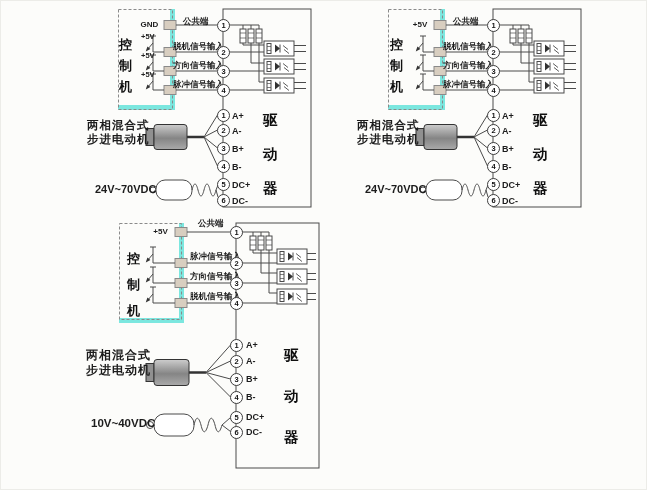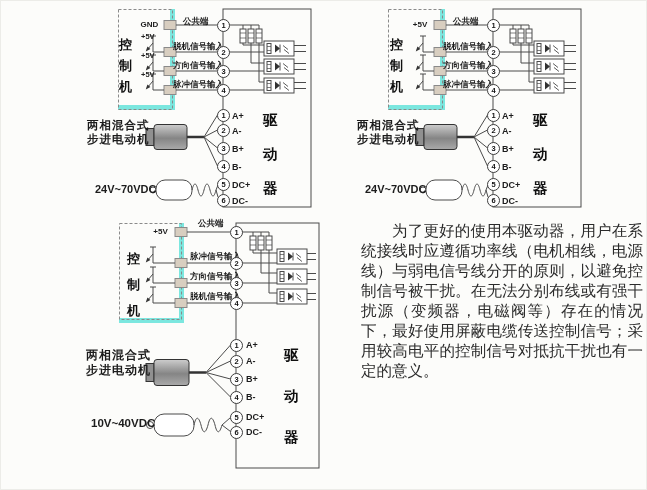--- a/index.html
+++ b/index.html
@@ -314,17 +314,16 @@
   <span class="lb phl" style="left:245px;top:373px;">B+</span>
   <span class="lb phl" style="left:245px;top:391px;">B-</span>
   <span class="lb phl" style="left:245px;top:411px;">DC+</span>
   <span class="lb phl" style="left:245px;top:426px;">DC-</span>
   <span class="lb mot" style="left:85px;top:346px;font-size:12px;">两相混合式</span>
   <span class="lb mot" style="left:85px;top:361px;font-size:12px;">步进电动机</span>
   <span class="lb pow" style="left:90px;top:416px;font-size:11.5px;">10V~40VDC</span>
   <span class="vt drvc" style="left:283px;top:334px;">驱动器</span>
 
   <div class="note">
-    <p>为了更好的使用本驱动器，用户在系统接线时应遵循功率线（电机相线，电源线）与弱电信号线分开的原则，以避免控制信号被干扰。在无法分别布线或有强干扰源（变频器，电磁阀等）存在的情况下，最好使用屏蔽电缆传送控制信号；采用较高电平的控制信号对抵抗干扰也有一定的意义。</p>
   </div>
 
 
 </div>
 
 </body></html>

